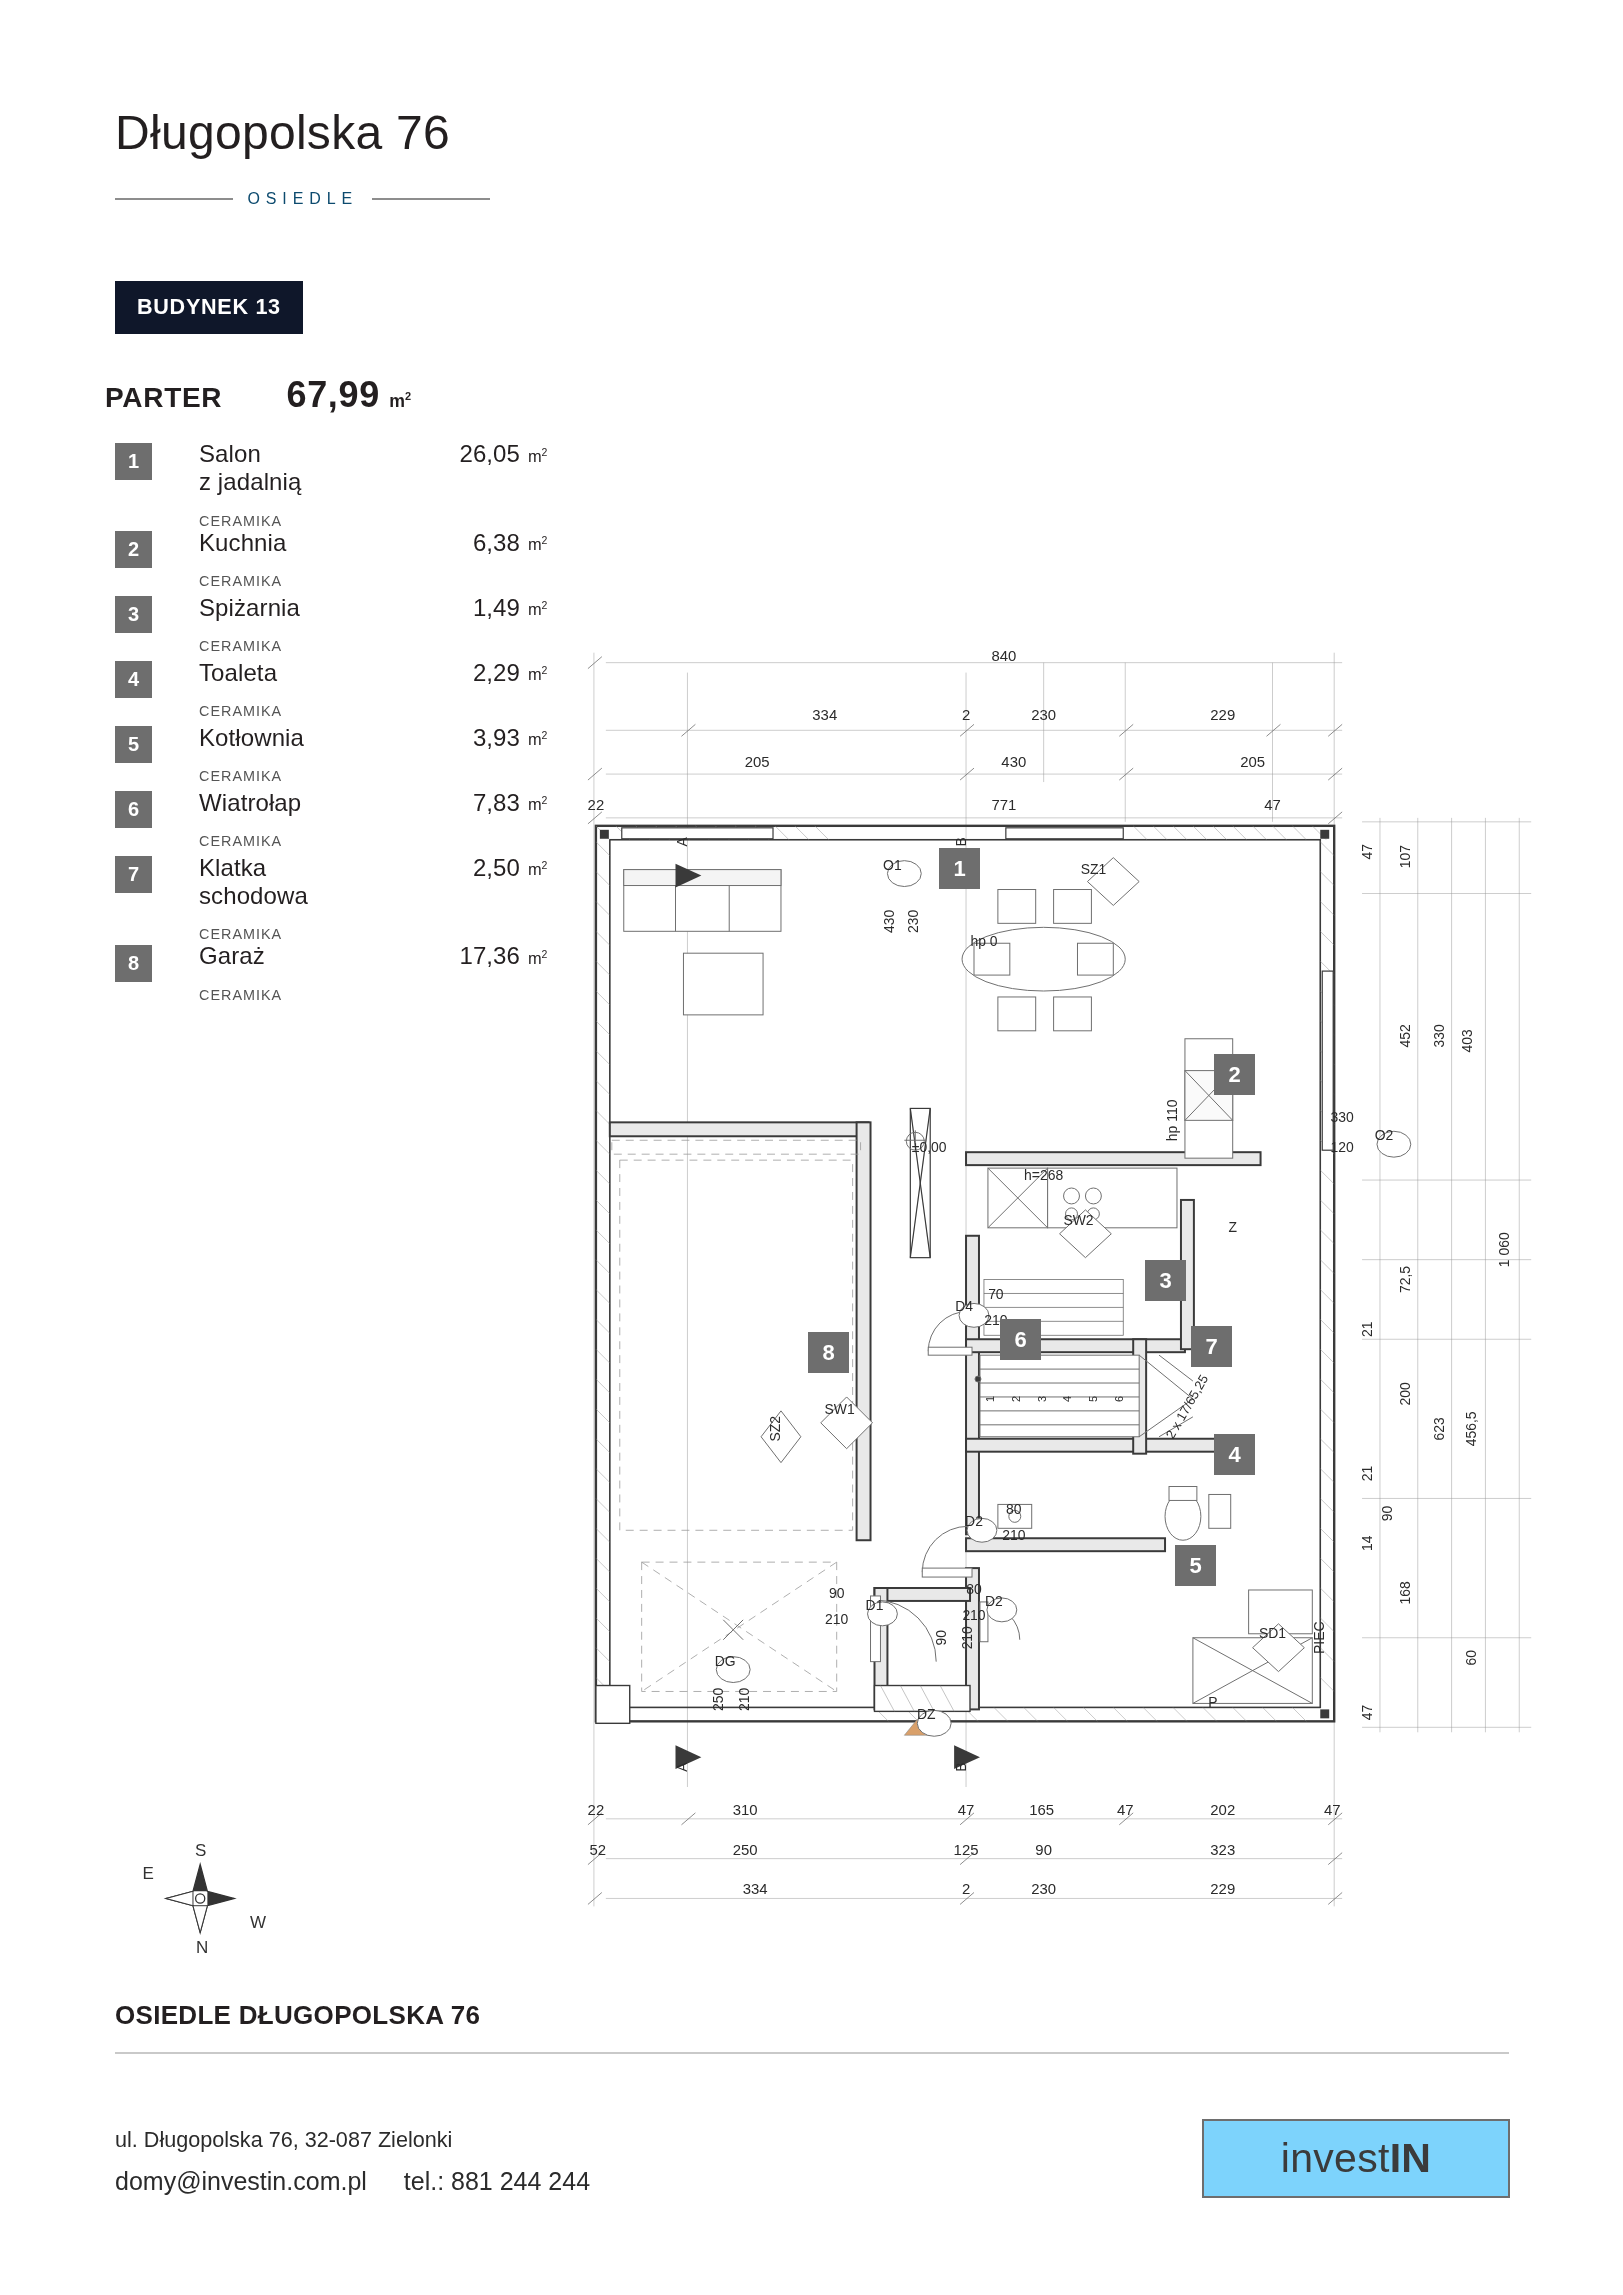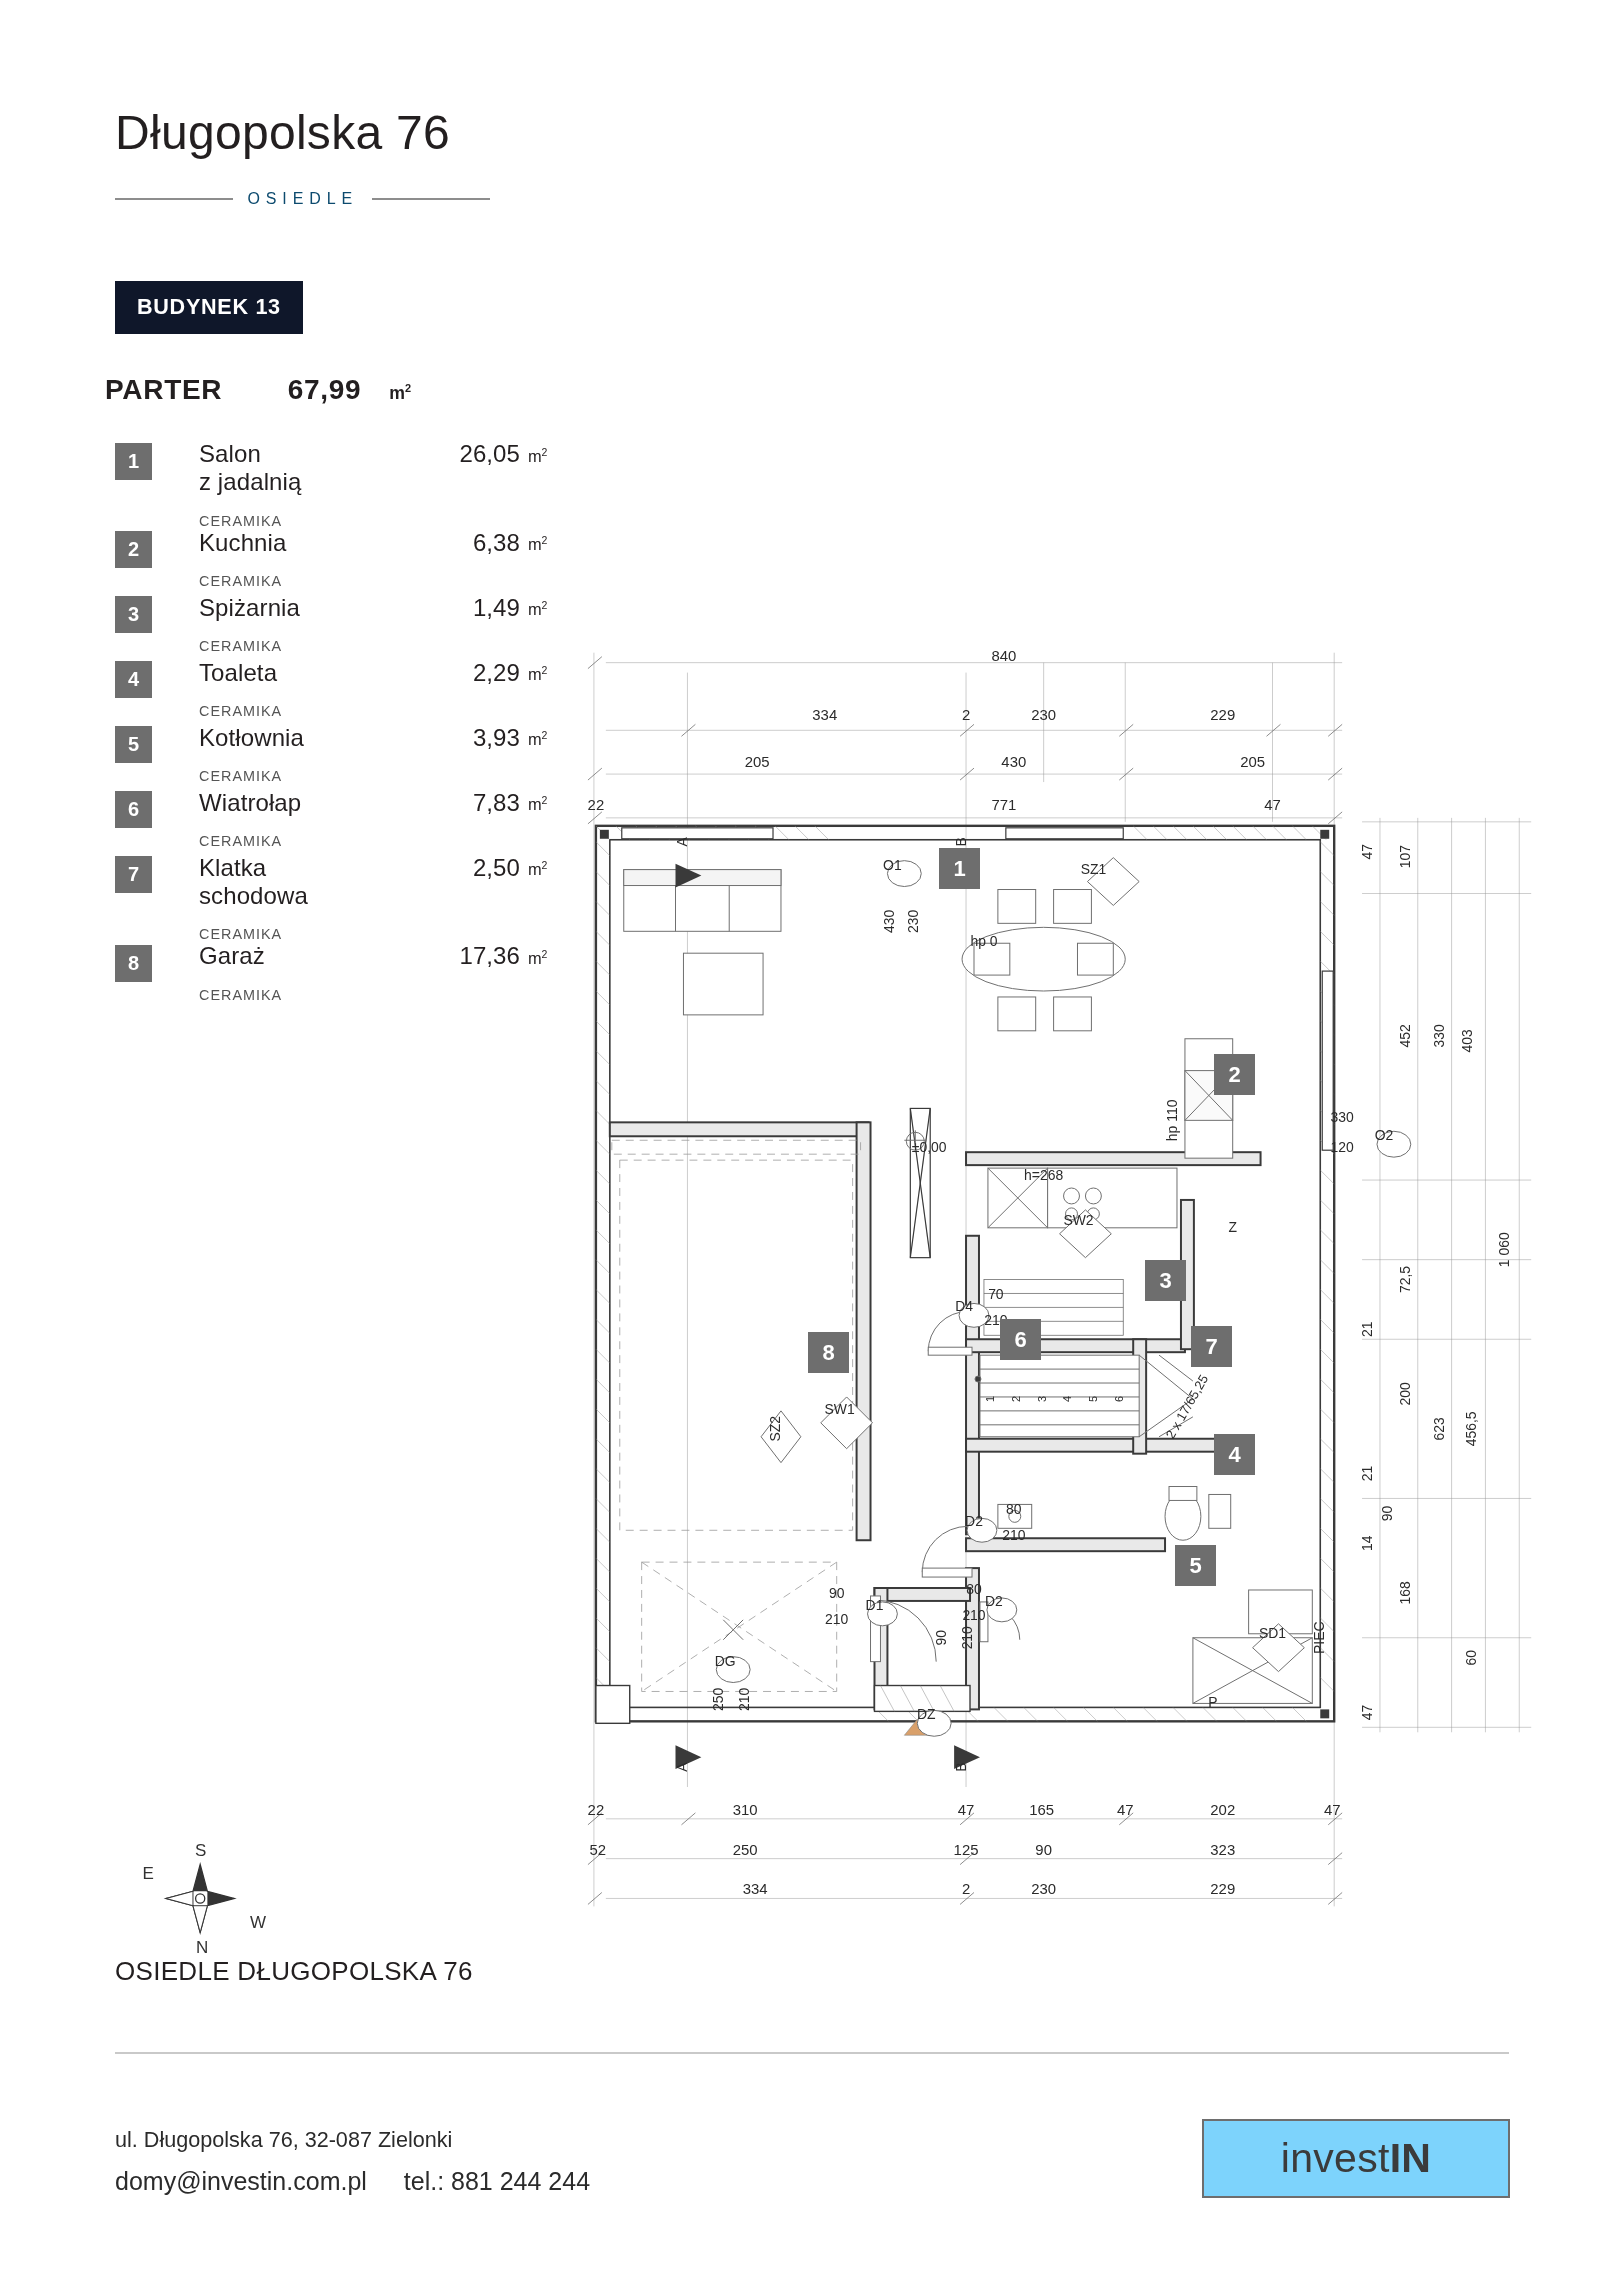--- a/index.html
+++ b/index.html
@@ -36,21 +36,21 @@
     padding:13px 22px 13.7px 22px;
     display:flex; gap:6.5px; align-items:center;
   }
 
   
   .floor-row {
     position:absolute; left:105px; top:374px; width:589px;
     display:flex; align-items:baseline;
   }
   .floor-name { font-size:28px; font-weight:bold; letter-spacing:0.7px; width:164px; }
-  .floor-area { font-size:28px; font-weight:bold; letter-spacing:0.7px; width:111px; text-align:center;}
+  .floor-area { font-size:36px; font-weight:bold; letter-spacing:0.7px; width:111px; text-align:right;}
   .floor-unit { font-size:17.7px; font-weight:bold; margin-left:9.2px; }
   .floor-unit sup { font-size:11px; }
 
   
   .rooms { position:absolute; left:115px; top:440px; width:589px; }
   .room {
     position:relative; min-height:65px; margin-bottom:0;
     padding-left:0;
   }
   .room-num {
@@ -71,22 +71,22 @@
 
   
   .compass { position:absolute; left:128px; top:1833px; width:164px; height:131px; }
   .compass .lbl { position:absolute; font-size:17px; color:#333; }
 
   
   .footer-rule {
     position:absolute; left:115px; top:2052px; width:1394px; height:2px; background:#c9c9c9;
   }
   .footer-title {
-    position:absolute; left:115px; top:1956px;
-    font-size:26px; font-weight:normal; letter-spacing:0.3px;
+    position:absolute; left:115px; top:2000px;
+    font-size:26px; font-weight:bold; letter-spacing:0.3px;
   }
   .footer-l1 { position:absolute; left:115px; top:2127px; font-size:21.6px; color:#2b2b2b; }
   .footer-l2 { position:absolute; left:115px; top:2167px; font-size:25px; color:#2b2b2b; }
   .footer-l2 .tel { margin-left:30px; }
 
   .logo {
     position:absolute; left:1202px; top:2119px; width:308px; height:79px;
     border:0; display:flex; align-items:center; justify-content:center;
     background:#7dd3fc;
   }

